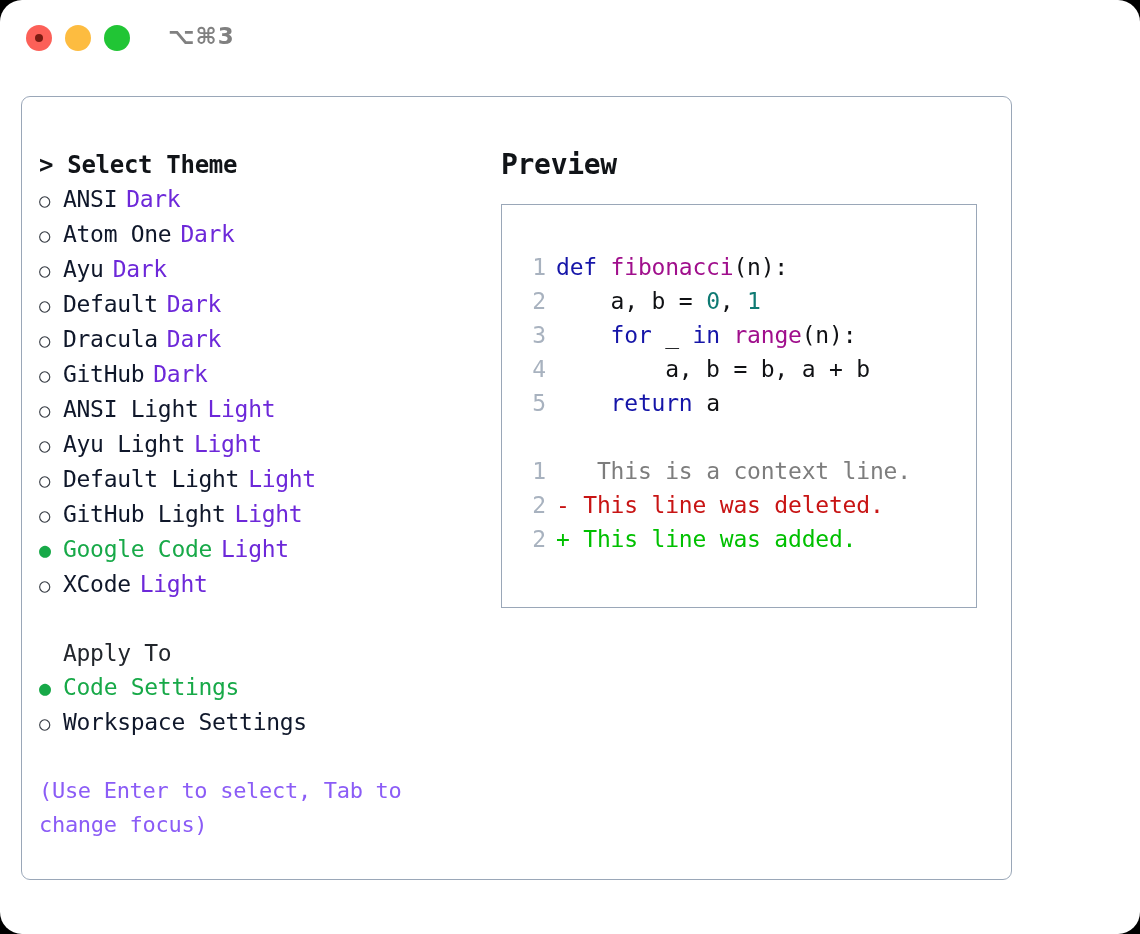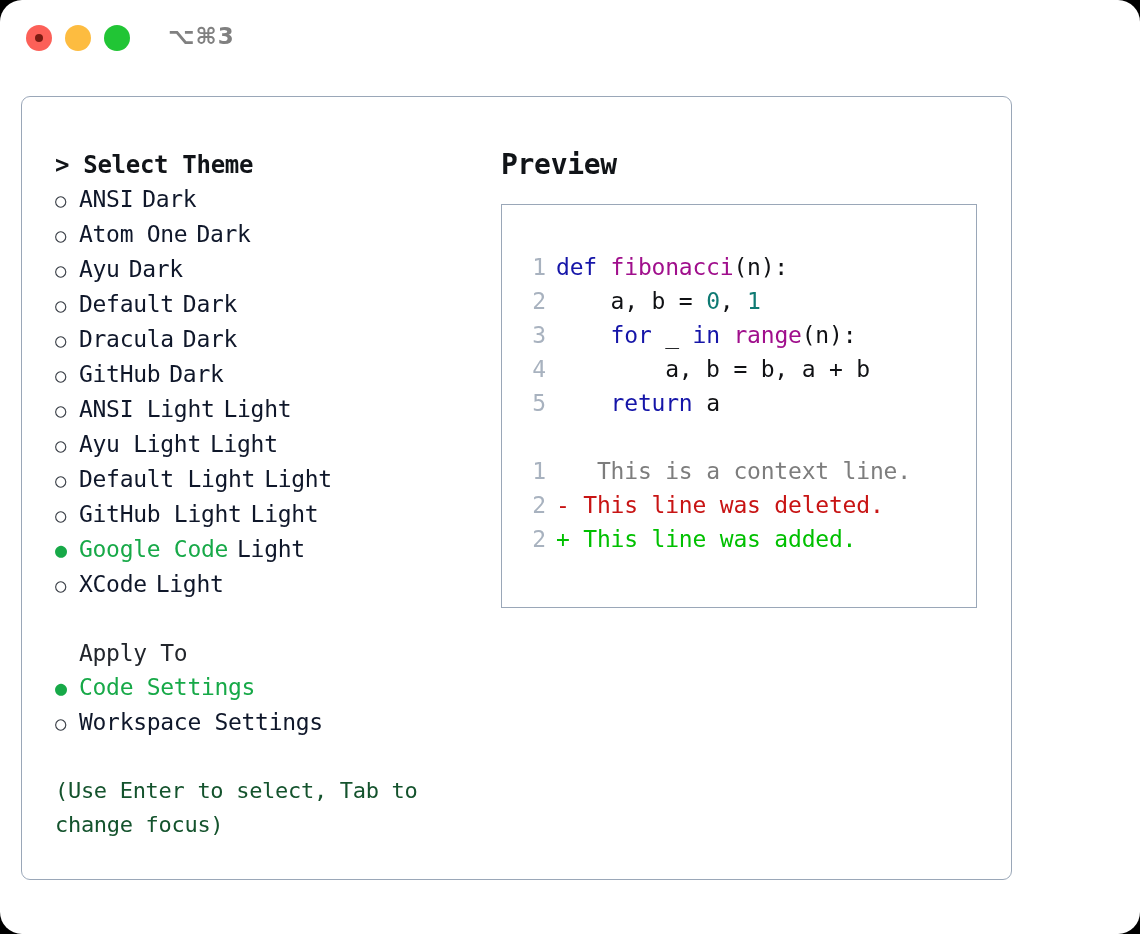--- a/index.html
+++ b/index.html
@@ -85,21 +85,21 @@
   .columns {
     position: absolute;
     left: 0; top: 0;
     width: 100%;
     height: 100%;
   }
 
   
   .left-col {
     position: absolute;
-    left: 33px;
+    left: 17px;
     top: 51px;
     width: 450px;
   }
 
   .list-header {
     font-size: 24px;
     font-weight: 700;
     color: #111418;
     line-height: 34px;
     white-space: pre;
@@ -123,40 +123,40 @@
     color: #3a3f47;
   }
   .marker.sel {
     color: #17a948;
     font-size: 20px;
   }
   .marker.blank { color: transparent; }
   .opt-label { color: #0f172a; }
   .opt-label.sel { color: #17a948; }
   .opt-variant {
-    color: #0f172a;
+    color: #6d28d9;
     margin-left: 9px;
   }
 
   .section-header {
     font-size: 23px;
     color: #22262c;
     line-height: 34px;
     white-space: pre;
     letter-spacing: -0.3px;
     display: flex;
   }
 
   .spacer-row { height: 34px; }
 
   .hint {
     margin-top: 34px;
     font-size: 22px;
     line-height: 34px;
-    color: #14532d;
+    color: #8b5cf6;
     width: 410px;
     letter-spacing: -0.3px;
   }
 
   
   .right-col {
     position: absolute;
     left: 479px;
     top: 51px;
     width: 500px;

